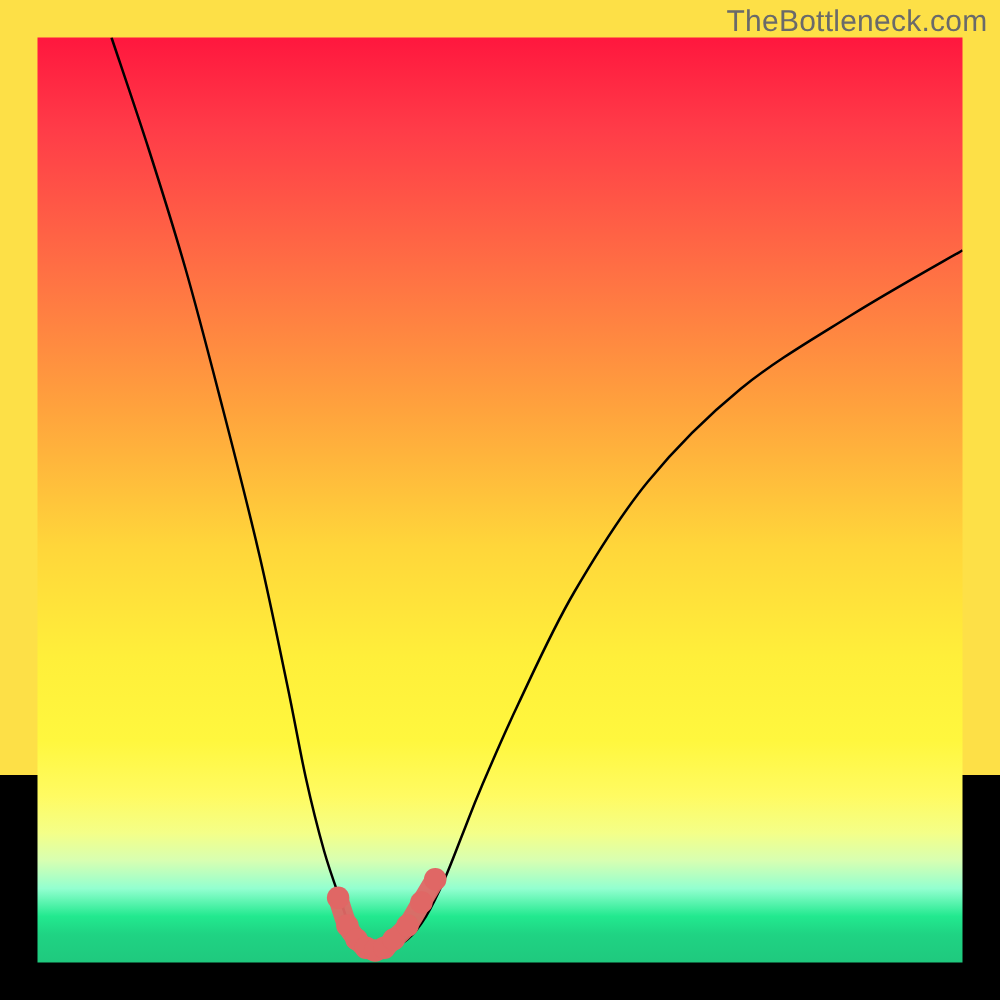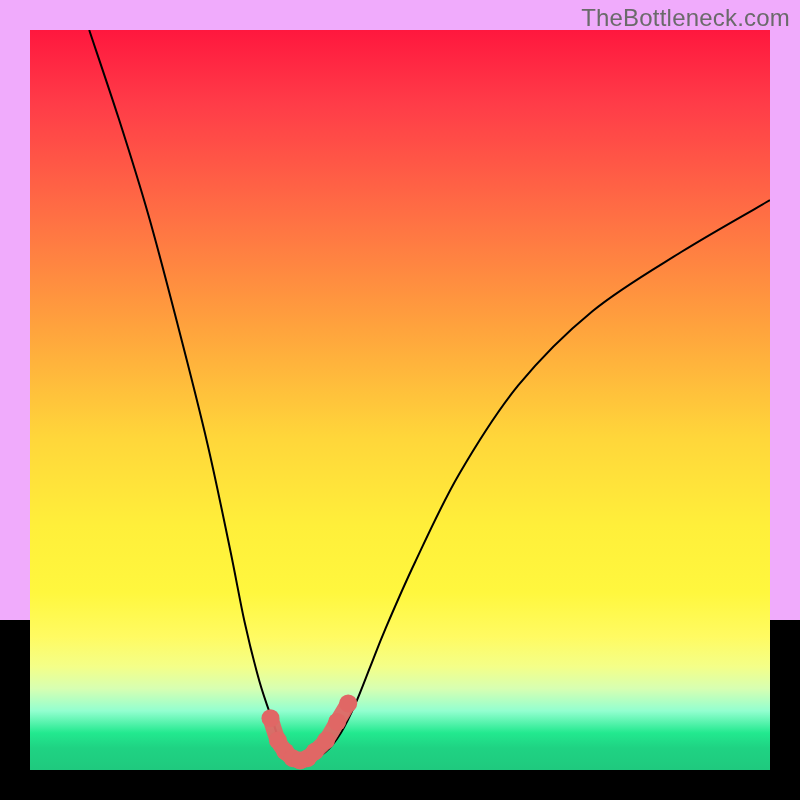--- a/index.html
+++ b/index.html
@@ -10,21 +10,21 @@
     background: #000;
     overflow: hidden;
     font-family: Arial, Helvetica, sans-serif;
   }
   .frame {
     position: absolute;
     left: 0;
     top: 0;
     width: 800px;
     height: 620px;
-    background: #f0abfc;
+    background: #fde047;
     text-decoration: underline;
   }
   .plot-area {
     position: absolute;
     left: 30px;
     top: 30px;
     width: 740px;
     height: 740px;
     background: linear-gradient(to bottom,
       #ff173e 0%,

